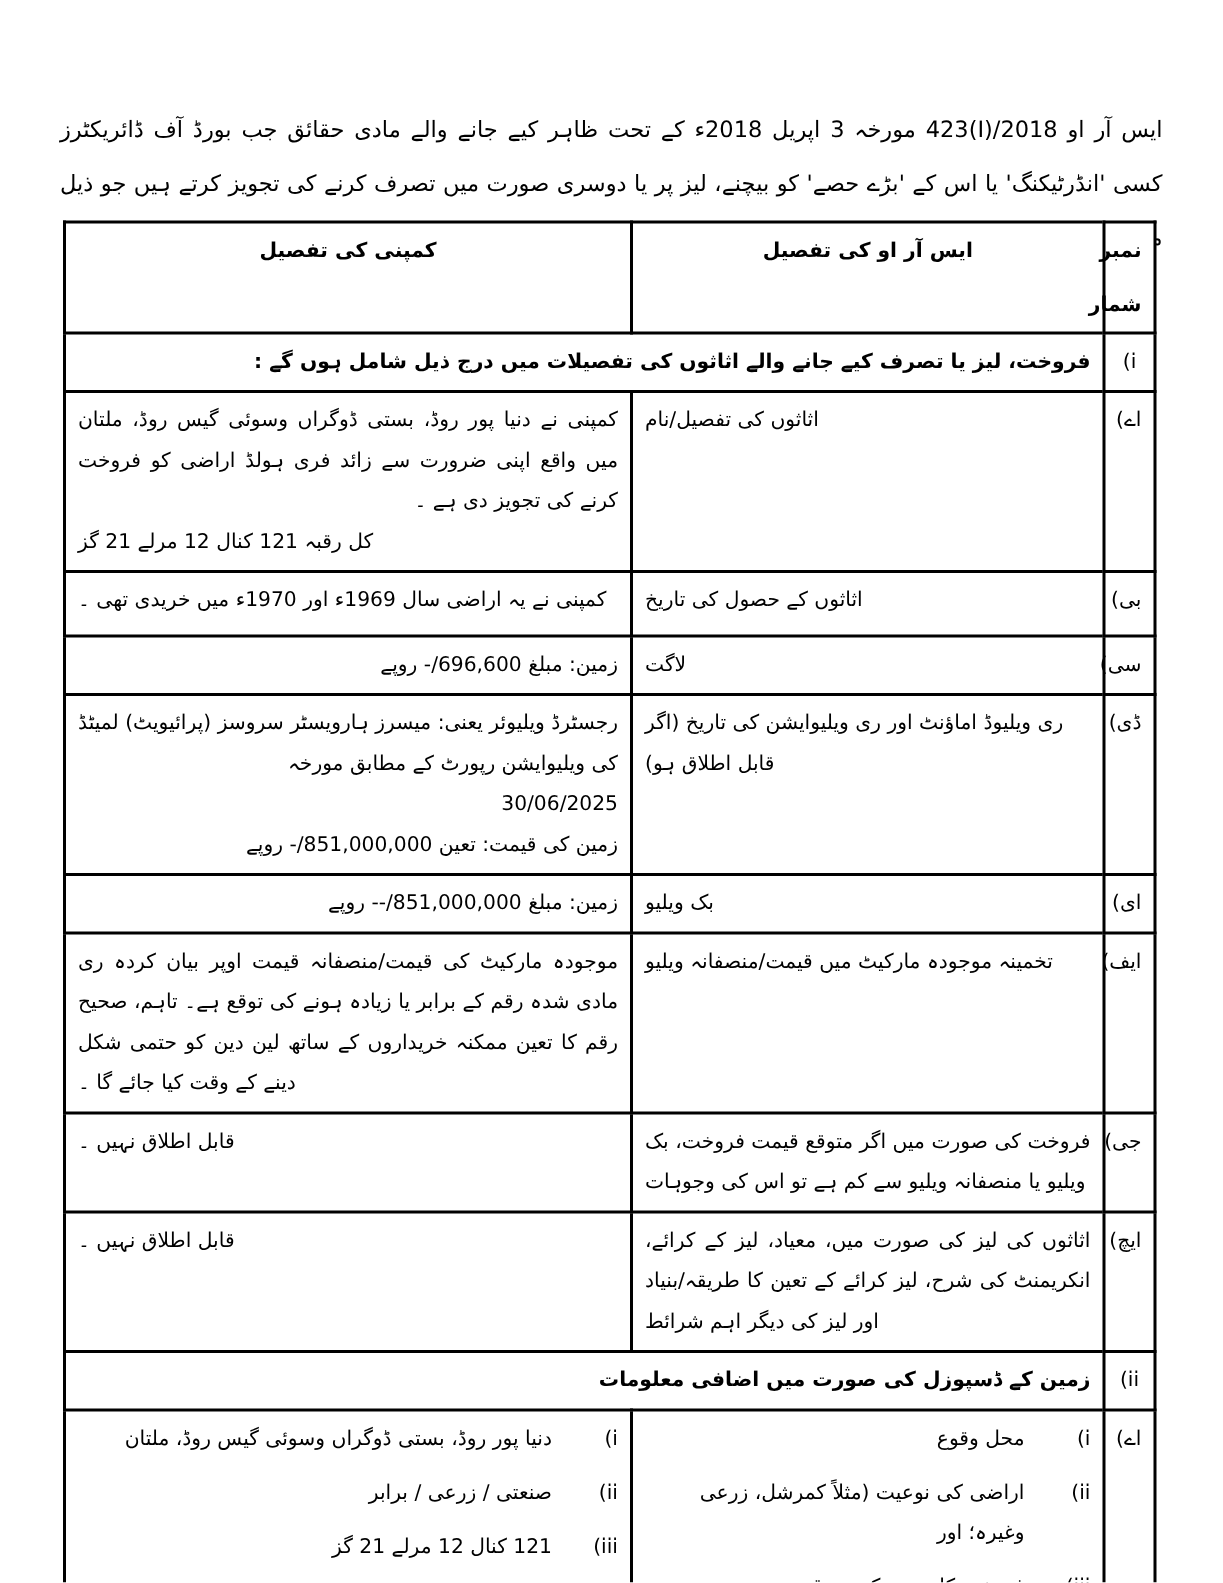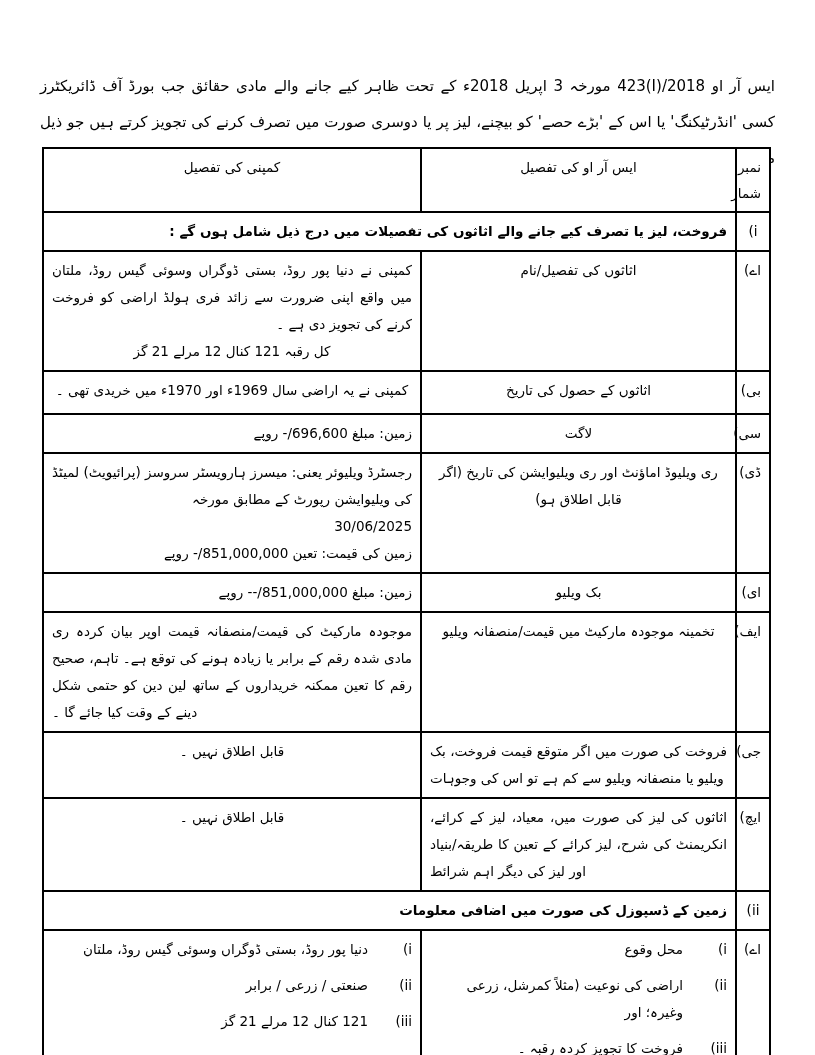--- a/index.html
+++ b/index.html
@@ -8,29 +8,29 @@
   .intro{position:absolute;top:68px;right:40px;width:735px;direction:rtl;
          text-align:justify;font-size:15px;line-height:36px;margin:0;}
   .ltr{direction:ltr;unicode-bidi:isolate;display:inline-block;}
   table.doc{position:absolute;top:147px;right:44px;width:727px;border-collapse:collapse;
             direction:rtl;table-layout:fixed;font-size:13.5px;line-height:27px;}
   table.doc td{border:2px solid #000;vertical-align:top;padding:5px 8px;background:#fff;}
   td.serial{text-align:center;padding:6px 2px;}
   tr.r-head{height:62px;} tr.r-i{height:33px;} tr.r-a{height:97px;} tr.r-b{height:43px;}
   tr.r-c{height:36px;} tr.r-d{height:108px;} tr.r-e{height:30px;} tr.r-f{height:96px;}
   tr.r-g{height:66px;} tr.r-h{height:67px;} tr.r-ii{height:35px;} tr.r-a2{height:102px;}
-  .rstart{text-align:center;}
+  .rstart{text-align:left;}
   .just{text-align:justify;}
   .justl{text-align:justify;text-align-last:left;}
   .amount{text-align:right;padding-left:0;margin-left:0;margin-right:52px;}
   .mt{margin-top:13px;}
   .band-text{font-weight:bold;}
-  .thead-cell{text-align:center;padding-top:4px;}
+  .thead-cell{text-align:center;padding-top:4px;font-weight:bold;}
   .serial-stack div{line-height:26px;}
-  .serial-stack div + div{}
+  .serial-stack div + div{margin-top:10px;}
   .item{display:flex;gap:18px;margin-bottom:9px;align-items:flex-start;}
   .item .num{flex:0 0 26px;text-align:right;}
   .item .txt{flex:1 1 auto;text-align:right;}
   p.cellp{margin:0;}
 </style>
 </head>
 <body>
 
 <div class="page">
 

